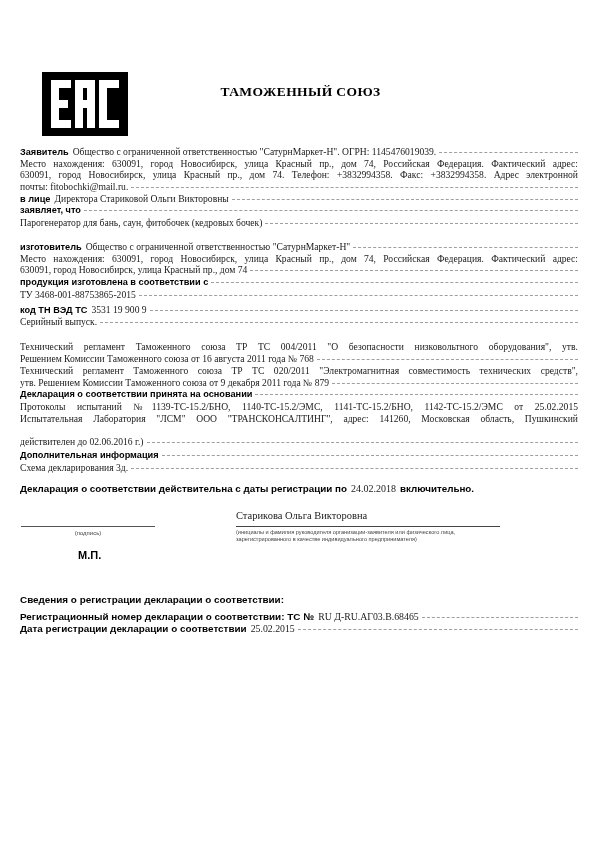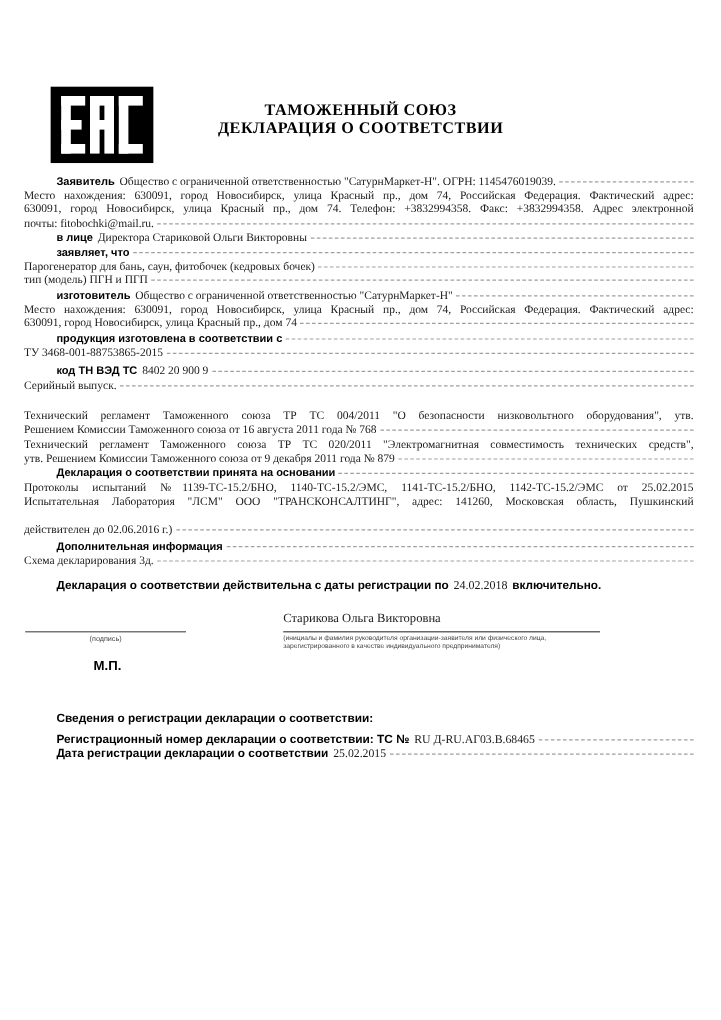--- a/index.html
+++ b/index.html
@@ -5,21 +5,21 @@
   html,body{margin:0;padding:0;background:#fff;}
   .page{position:relative;width:601px;height:850px;background:#ffffff;overflow:hidden;
         font-family:"Liberation Serif",serif;color:#1a1a1a;}
   
   .logo{position:absolute;left:42px;top:72px;width:86px;height:64px;}
   .title{position:absolute;left:0;width:601px;text-align:center;
          font-family:"Liberation Serif",serif;font-weight:bold;font-size:13.5px;letter-spacing:.4px;color:#000;}
   .t1{top:84px;} .t2{top:99px;}
   
   .row{position:absolute;left:20px;width:558px;display:flex;align-items:baseline;height:12px;}
-  .row .bl{font-family:"Liberation Sans",sans-serif;font-weight:bold;font-size:9.2px;color:#000;white-space:nowrap;margin-left:27px;}
+  .row .bl{font-family:"Liberation Sans",sans-serif;font-weight:bold;font-size:9.2px;color:#000;white-space:nowrap;}
   .row .t{font-size:9.6px;white-space:nowrap;text-align:right;}
   .row .bl + .t{margin-left:4px;}
   .dots{flex:1;border-bottom:1px dashed #9f9f9f;margin-left:3px;position:relative;top:-2px;min-width:6px;}
   .jrow{position:absolute;left:20px;width:558px;font-size:9.6px;white-space:normal;
         text-align:justify;text-align-last:justify;height:12px;overflow:hidden;}
   .code{margin-left:26px;font-size:9.8px;}
   
   .validity .bl{font-size:9.8px;}
   .validity .t{font-size:10px;}
   
@@ -54,21 +54,20 @@
     <rect x="45" y="8" width="8" height="48" fill="#fff"></rect>
     <rect x="33" y="8" width="20" height="8" fill="#fff"></rect>
     <rect x="33" y="28" width="20" height="8" fill="#fff"></rect>
 
     <rect x="57" y="8" width="8" height="48" fill="#fff"></rect>
     <rect x="57" y="8" width="20" height="8" fill="#fff"></rect>
     <rect x="57" y="48" width="20" height="8" fill="#fff"></rect>
   </svg>
 
   <div class="title t1">ТАМОЖЕННЫЙ СОЮЗ</div>
-  <div class="title t2">ДЕКЛАРАЦИЯ О СООТВЕТСТВИИ</div>
 
   <div class="row" style="top:146px">
     <span class="bl">Заявитель</span>
     <span class="t">Общество с ограниченной ответственностью "СатурнМаркет-Н".  ОГРН: 1145476019039.</span>
     <span class="dots"></span>
   </div>
   <div class="jrow" style="top:158px">Место нахождения: 630091, город Новосибирск, улица Красный пр., дом 74, Российская Федерация. Фактический адрес:</div>
   <div class="jrow" style="top:169px">630091, город Новосибирск, улица Красный пр., дом 74. Телефон: +3832994358. Факс: +3832994358. Адрес электронной</div>
   <div class="row" style="top:181px">
     <span class="t">почты: fitobochki@mail.ru.</span>
@@ -80,45 +79,41 @@
     <span class="dots"></span>
   </div>
   <div class="row" style="top:205px">
     <span class="bl">заявляет, что</span>
     <span class="dots"></span>
   </div>
   <div class="row" style="top:217px">
     <span class="t">Парогенератор для бань, саун, фитобочек (кедровых бочек)</span>
     <span class="dots"></span>
   </div>
-  <div class="row" style="top:228px">
-    <span class="t">тип (модель) ПГН и ПГП</span>
-    <span class="dots"></span>
-  </div>
   <div class="row" style="top:241px">
     <span class="bl">изготовитель</span>
     <span class="t">Общество с ограниченной ответственностью "СатурнМаркет-Н"</span>
     <span class="dots"></span>
   </div>
   <div class="jrow" style="top:253px">Место нахождения: 630091, город Новосибирск, улица Красный пр., дом 74, Российская Федерация. Фактический адрес:</div>
   <div class="row" style="top:264px">
     <span class="t">630091, город Новосибирск, улица Красный пр., дом 74</span>
     <span class="dots"></span>
   </div>
   <div class="row" style="top:277px">
     <span class="bl">продукция изготовлена в соответствии с</span>
     <span class="dots"></span>
   </div>
   <div class="row" style="top:289px">
     <span class="t">ТУ 3468-001-88753865-2015</span>
     <span class="dots"></span>
   </div>
   <div class="row" style="top:304px">
     <span class="bl">код ТН ВЭД ТС</span>
-    <span class="t code">8402 20 900 9</span>
+    <span class="t code">3531 19 900 9</span>
     <span class="dots"></span>
   </div>
   <div class="row" style="top:316px">
     <span class="t">Серийный выпуск.</span>
     <span class="dots"></span>
   </div>
   <div class="jrow" style="top:341px">Технический регламент Таможенного союза ТР ТС 004/2011 "О безопасности низковольтного оборудования", утв.</div>
   <div class="row" style="top:353px">
     <span class="t">Решением Комиссии Таможенного союза от 16 августа 2011 года № 768</span>
     <span class="dots"></span>

